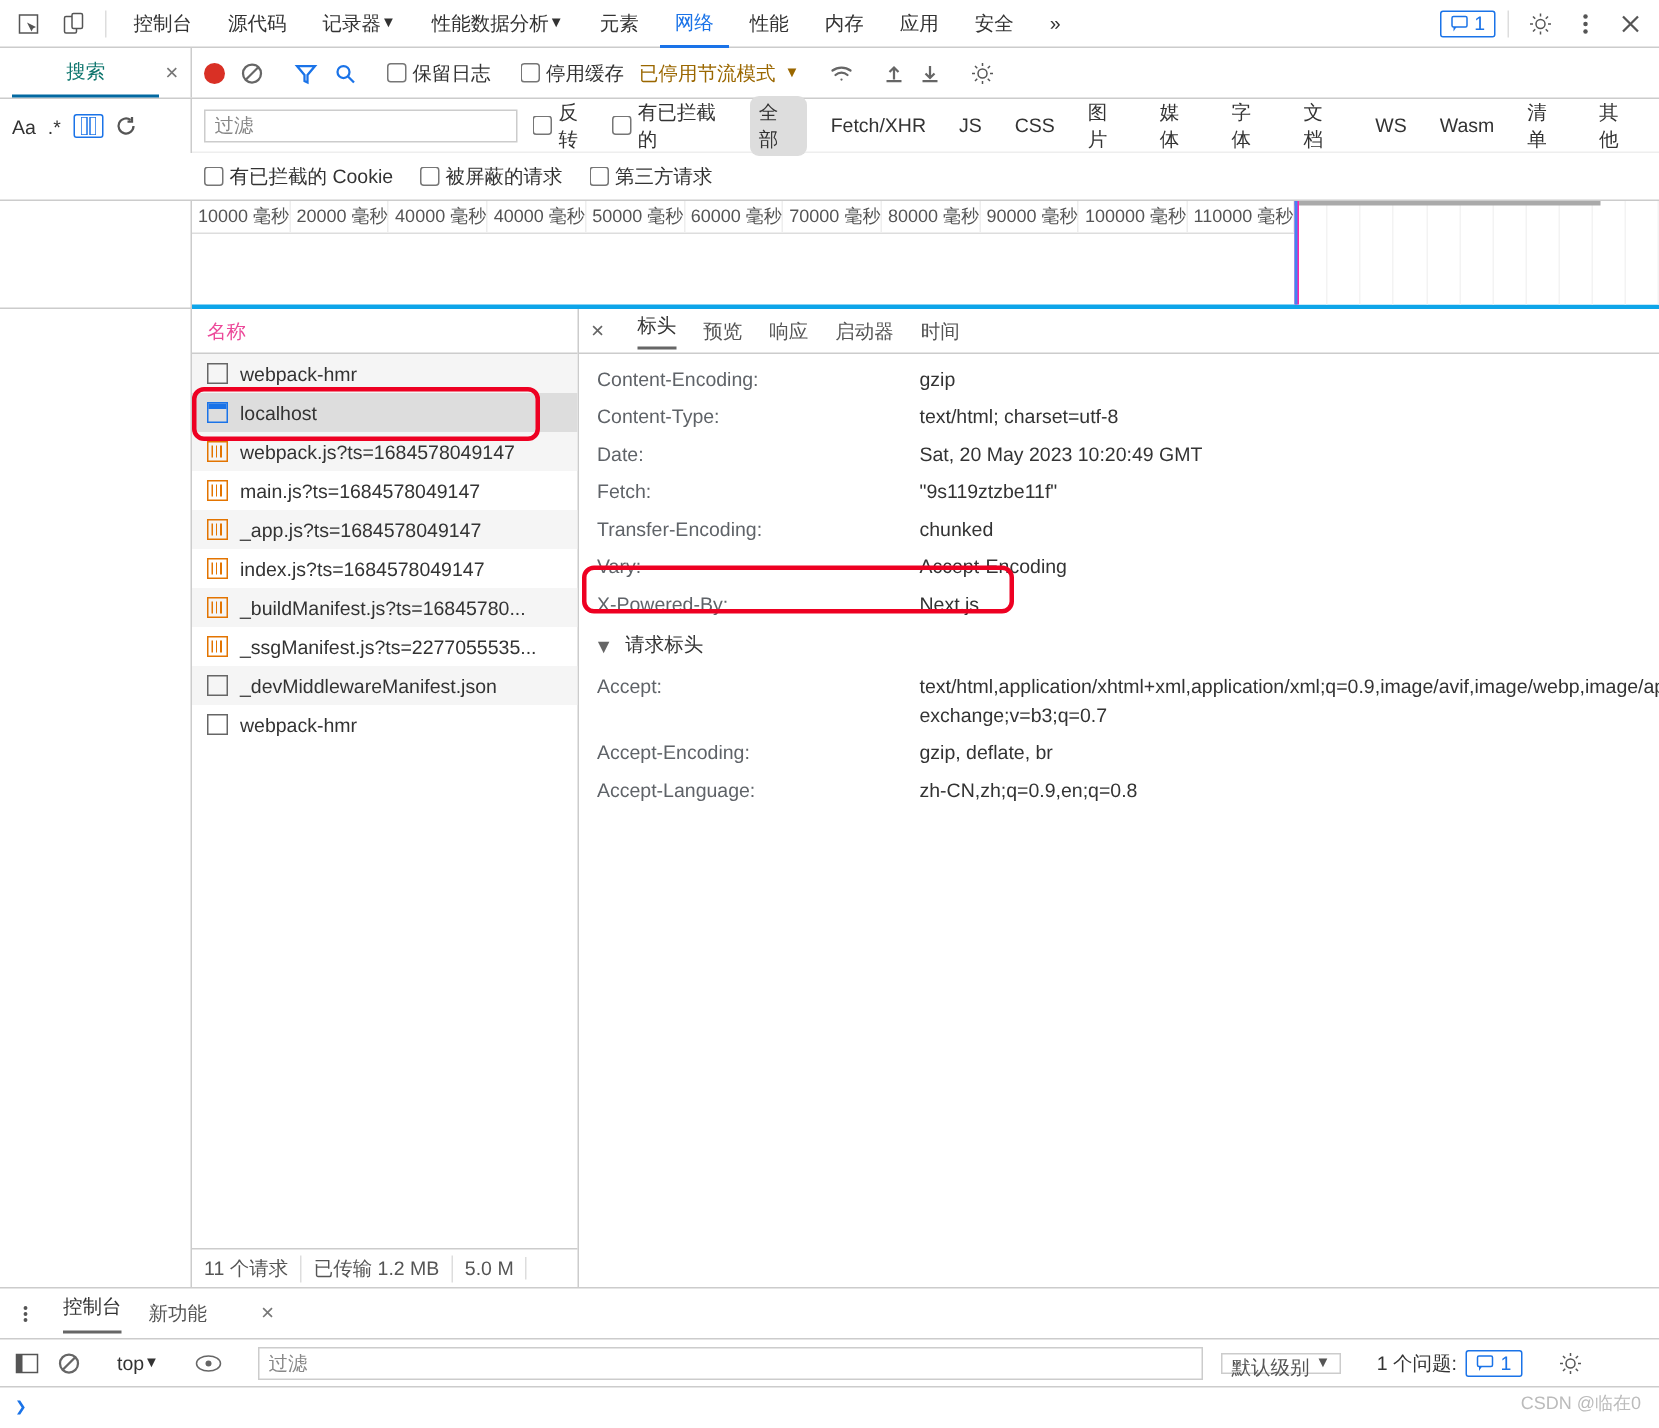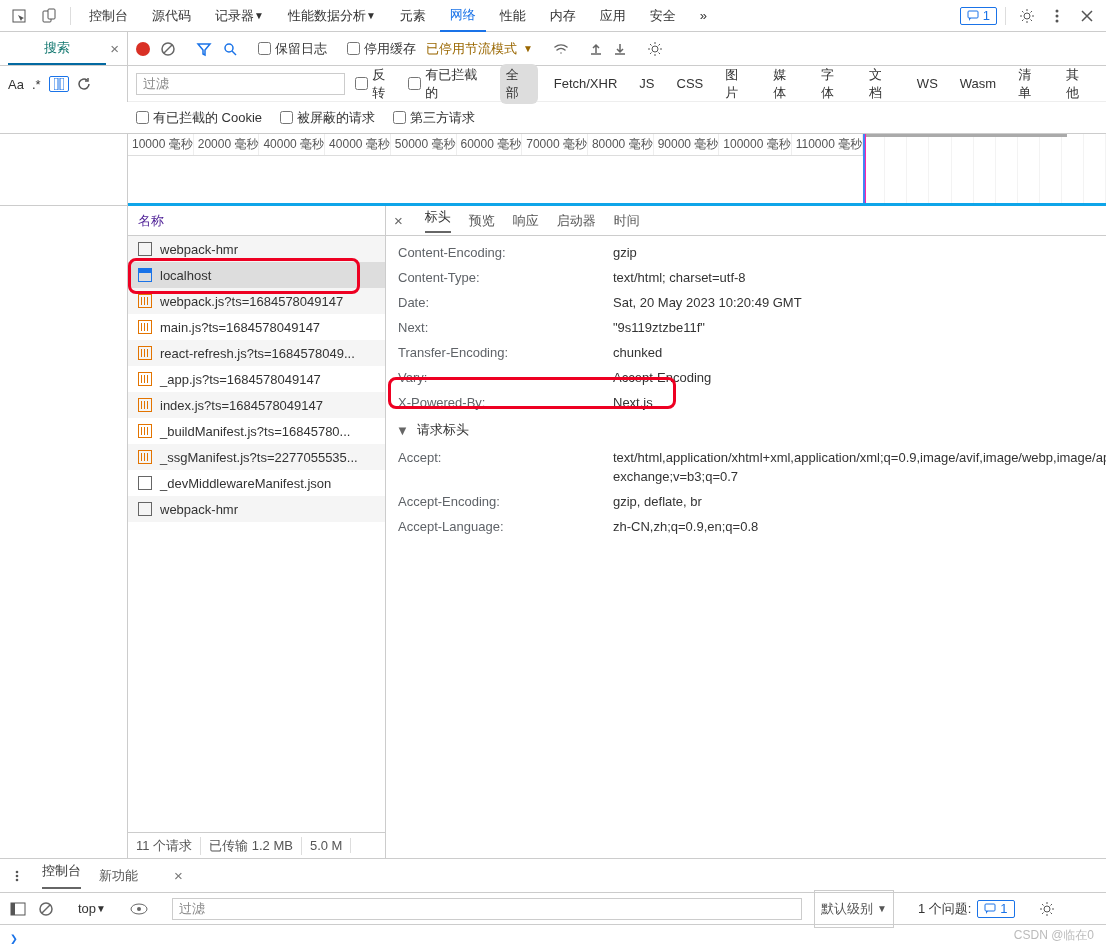--- a/index.html
+++ b/index.html
@@ -35,21 +35,21 @@
 .tick{flex:1;font-size:12px;color:#555;padding-left:4px;border-right:1px solid #eee;white-space:nowrap;display:flex;align-items:center}
 .tl-body{flex:1;position:relative;background:#fff}
 .tl-body .grid{position:absolute;inset:0;display:flex}
 .tl-body .grid div{flex:1;border-right:1px solid #f3f3f3}
 .tl-mark{position:absolute;left:0;top:0;bottom:0;width:3px;background:#f2a;border-left:2px solid #4285f4}
 .tl-bar{position:absolute;left:0;top:0;height:3px;width:84%;background:#aaa}
 .mainrow{display:flex;flex:1;min-height:0;border-bottom:1px solid #ccc}
 .leftblank{width:128px;border-right:1px solid #ccc}
 .names{width:258px;border-right:1px solid #ccc;display:flex;flex-direction:column}
 .paneltabs{height:30px;border-bottom:1px solid #ccc;display:flex;align-items:center;padding:0 8px;gap:18px}
-.nm-head{height:30px;border-bottom:1px solid #ccc;display:flex;align-items:center;padding:0 10px;color:#4c1d95}
+.nm-head{height:30px;border-bottom:1px solid #ccc;display:flex;align-items:center;padding:0 10px;color:#ec4899}
 .paneltabs .pt{color:#555;cursor:pointer}
 .paneltabs .pt.active{font-weight:500;color:#333;border-bottom:2px solid #666;padding-bottom:5px}
 .paneltabs .px{color:#666;cursor:pointer;font-size:15px;margin-right:4px}
 .nm-list{flex:1;overflow:auto}
 .nm-item{height:26px;display:flex;align-items:center;padding:0 10px;gap:8px;color:#333;white-space:nowrap;overflow:hidden;text-overflow:ellipsis}
 .nm-item:nth-child(odd){background:#f5f5f5}
 .nm-item.sel{background:#ddd}
 .nm-item .fico{width:14px;height:14px;flex:none}
 .fico.doc{border:1px solid #666}
 .fico.js{border:1px solid #e37400;position:relative}
@@ -64,21 +64,21 @@
 .hrow .k{width:215px;color:#5f6368}
 .hrow .v{flex:1;color:#333}
 .sect{display:flex;align-items:center;gap:8px;padding:6px 10px;color:#333}
 .sect .tri{color:#666}
 .consoletabs{height:34px;border-bottom:1px solid #ccc;display:flex;align-items:center;padding:0 10px;gap:18px}
 .consoletabs .ct{color:#555;cursor:pointer}
 .consoletabs .ct.active{color:#333;border-bottom:2px solid #666;padding-bottom:7px}
 .consolebar{height:32px;border-bottom:1px solid #ccc;display:flex;align-items:center;padding:0 10px;gap:12px}
 .consolebar .sel{display:flex;align-items:center;gap:0;color:#333}
 .consolebar .filter{border:1px solid #ccc;height:22px;flex:1;max-width:630px;padding:0 6px;color:#888;display:flex;align-items:center}
-.consolebar .level{border:1px solid #ccc;height:38px;padding:0 6px;color:#555;display:flex;align-items:center;gap:4px}
+.consolebar .level{border:1px solid #ccc;height:14px;padding:0 6px;color:#555;display:flex;align-items:flex-start;gap:4px}
 .issuelink{display:flex;align-items:center;gap:6px;color:#333}
 .prompt{padding:6px 10px;color:#1a73e8;font-family:monospace}
 .watermark{position:absolute;right:12px;bottom:8px;color:#bbb;font-size:12px}
 svg{display:block}
 .mainrow-wrap{position:relative;flex:1;display:flex;min-height:0}
 </style>
 </head>
 <body>
 
 <div class="tabbar">
@@ -317,24 +317,20 @@
           <div class="nm-item">
             <span class="fico js"></span>
             <span>webpack.js?ts=1684578049147</span>
           </div>
           <div class="nm-item">
             <span class="fico js"></span>
             <span>main.js?ts=1684578049147</span>
           </div>
           <div class="nm-item">
             <span class="fico js"></span>
-            <span>react-refresh.js?ts=1684578049...</span>
-          </div>
-          <div class="nm-item">
-            <span class="fico js"></span>
             <span>_app.js?ts=1684578049147</span>
           </div>
           <div class="nm-item">
             <span class="fico js"></span>
             <span>index.js?ts=1684578049147</span>
           </div>
           <div class="nm-item">
             <span class="fico js"></span>
             <span>_buildManifest.js?ts=16845780...</span>
           </div>
@@ -373,21 +369,21 @@
           </div>
           <div class="hrow">
             <div class="k">Content-Type:</div>
             <div class="v">text/html; charset=utf-8</div>
           </div>
           <div class="hrow">
             <div class="k">Date:</div>
             <div class="v">Sat, 20 May 2023 10:20:49 GMT</div>
           </div>
           <div class="hrow">
-            <div class="k">Next:</div>
+            <div class="k">Fetch:</div>
             <div class="v">"9s119ztzbe11f"</div>
           </div>
           <div class="hrow">
             <div class="k">Transfer-Encoding:</div>
             <div class="v">chunked</div>
           </div>
           <div class="hrow">
             <div class="k">Vary:</div>
             <div class="v">Accept-Encoding</div>
           </div>

